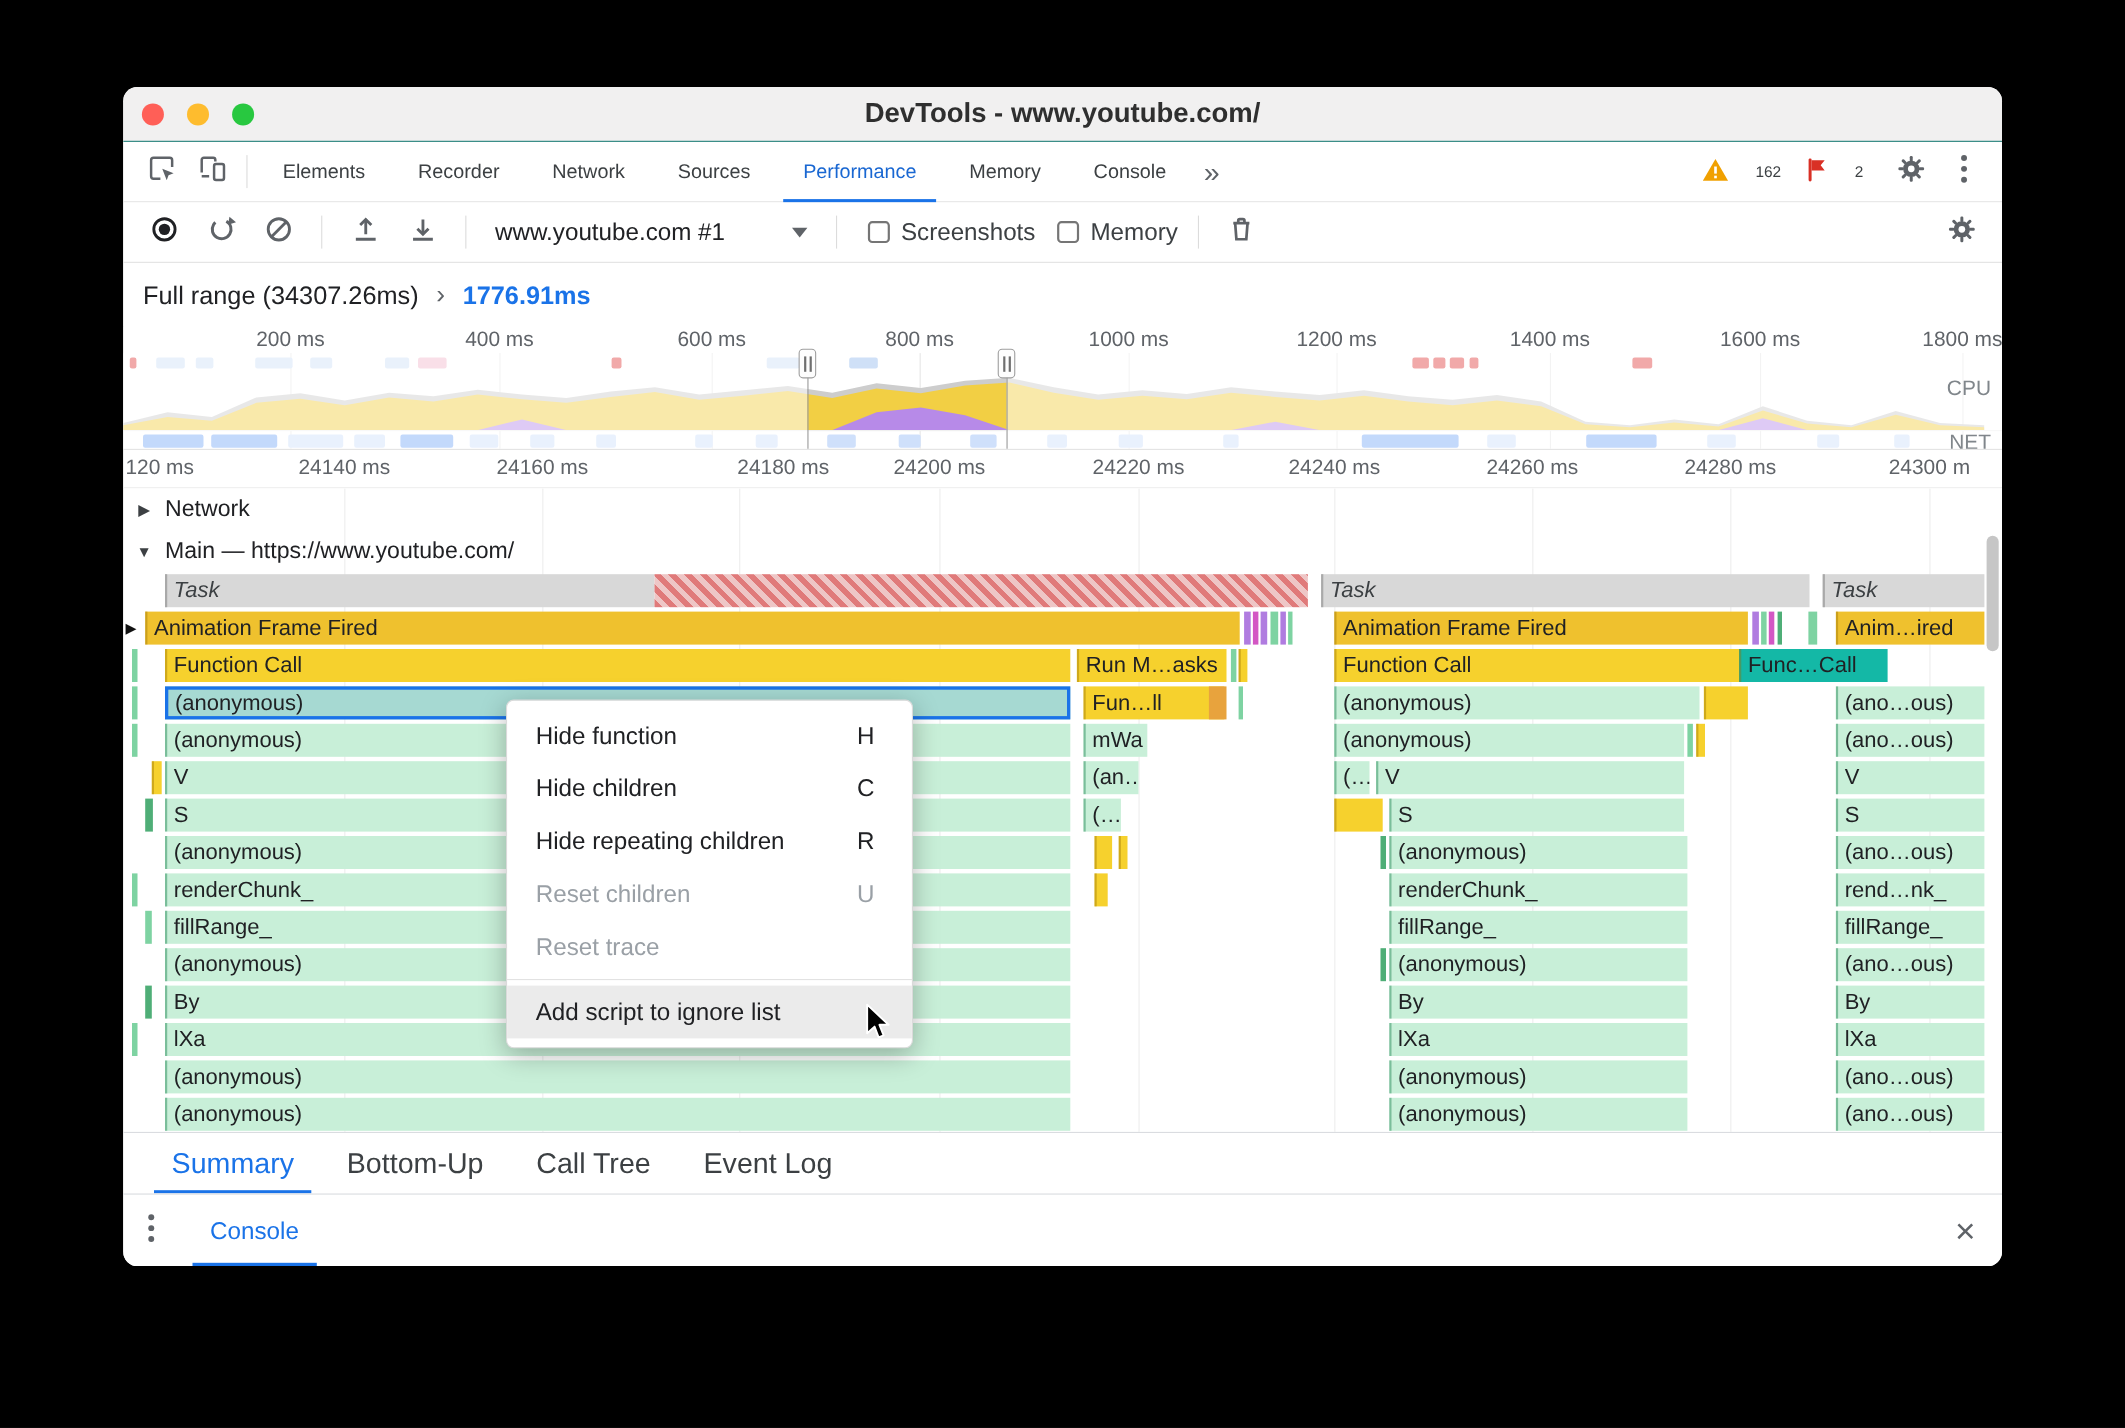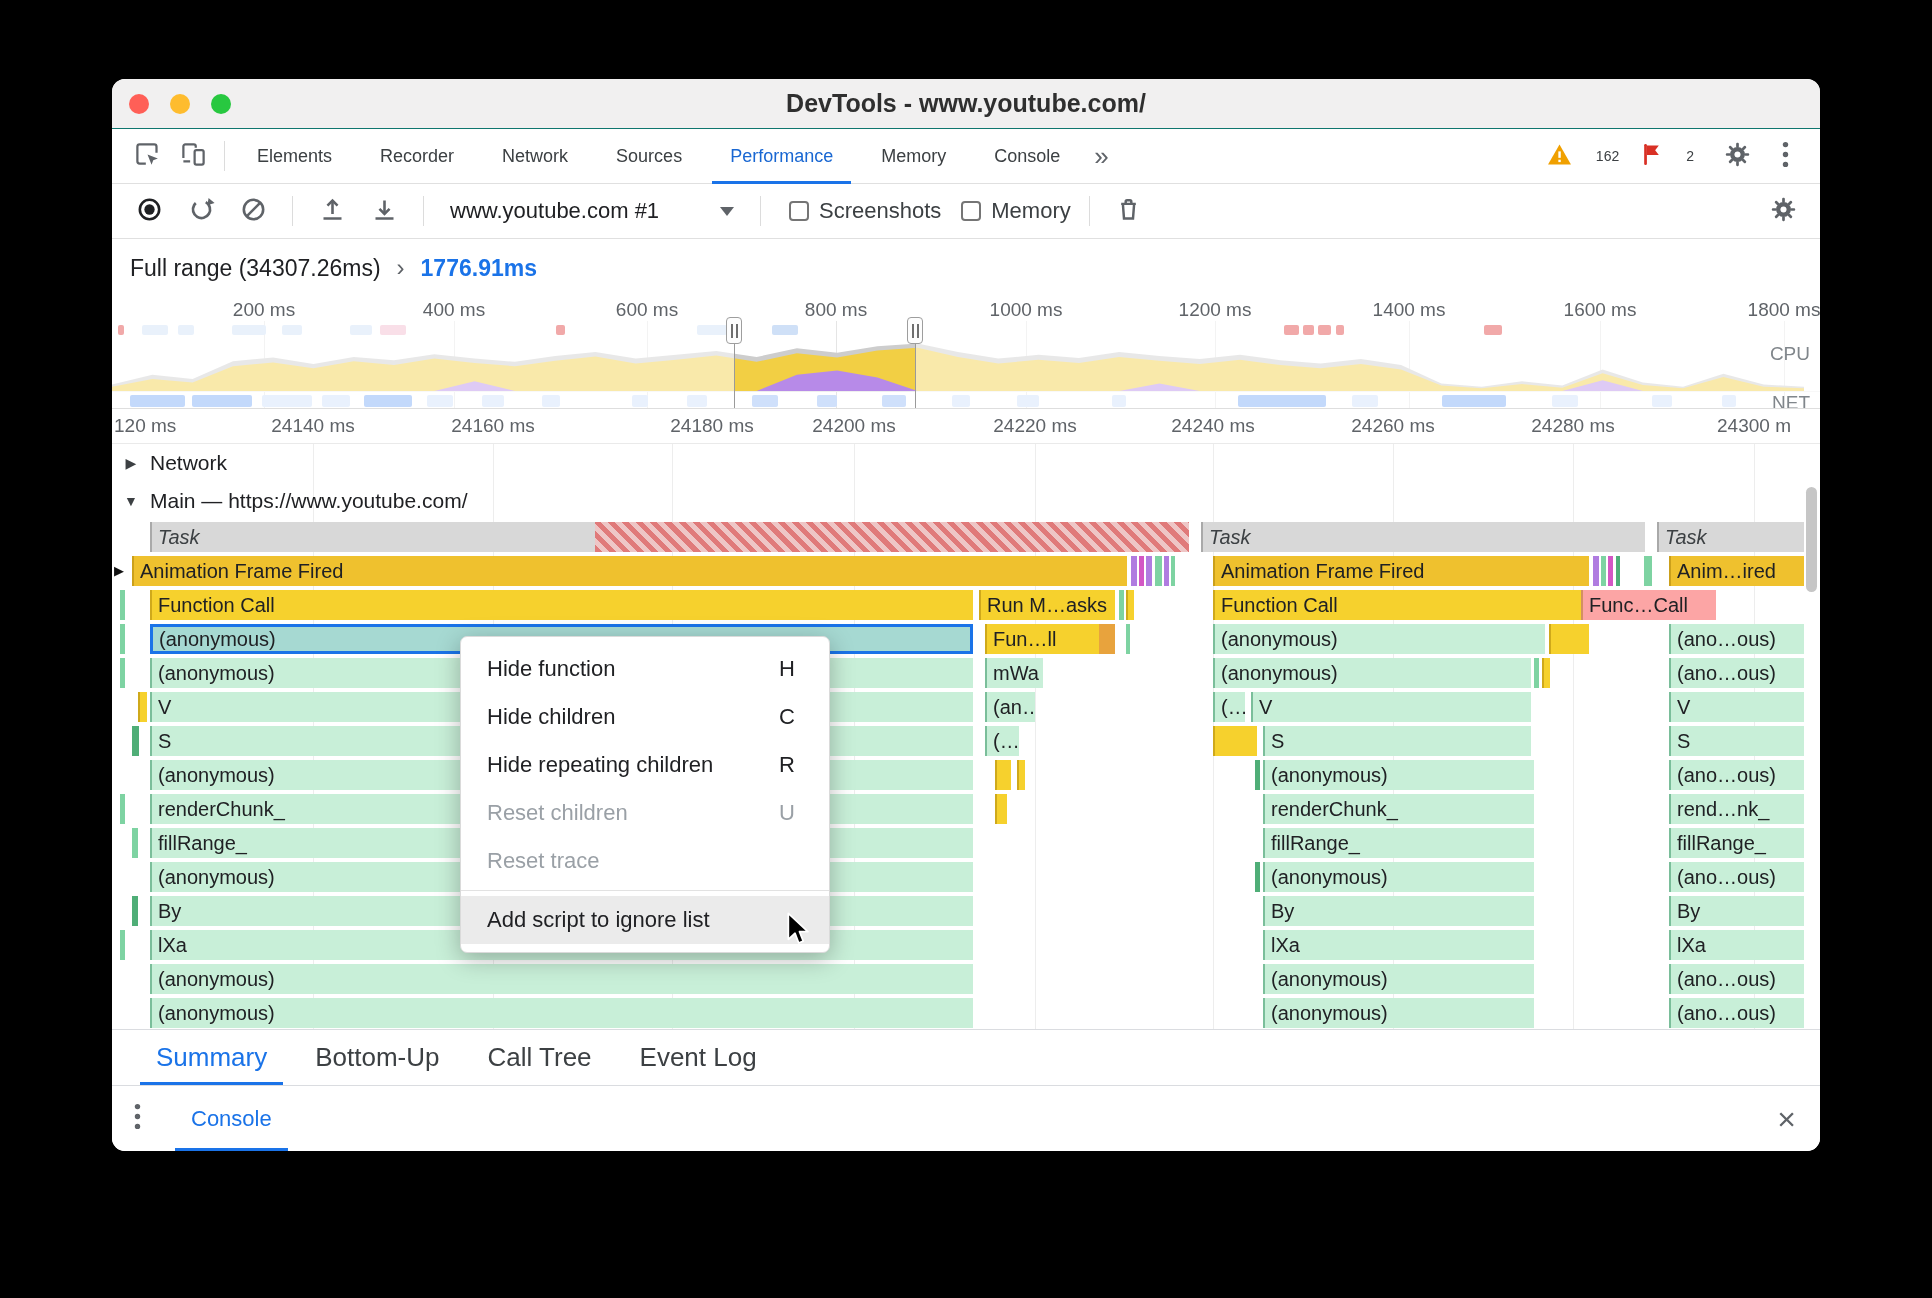--- a/index.html
+++ b/index.html
@@ -463,21 +463,21 @@
           <div class="seg seg-aff" style="left: 1557px; width: 135px; background: rgb(239, 193, 46);">Anim…ired</div>
         </div>
         <div class="frow">
           <div class="seg seg-green" style="left: 8px; width: 5px; background: rgb(126, 211, 162);"></div>
           <div class="seg seg-fc" style="left: 38px; width: 823px; background: rgb(246, 209, 45);">Function Call</div>
           <div class="seg seg-fc" style="left: 867px; width: 136px; background: rgb(246, 209, 45);">Run M…asks</div>
           <div class="seg seg-green" style="left: 1007px; width: 5px; background: rgb(126, 211, 162);"></div>
           <div class="seg seg-fc" style="left: 1014px; width: 4px; background: rgb(246, 209, 45);"></div>
           <div class="seg seg-fc" style="left: 1101px; width: 370px; background: rgb(246, 209, 45);">Function Call</div>
           <div class="seg seg-green" style="left: 1495px; width: 5px; background: rgb(126, 211, 162);"></div>
-          <div class="seg seg-fc" style="left: 1469px; width: 135px; background: #fca5a5;">Func…Call</div>
+          <div class="seg seg-fc" style="left: 1469px; width: 135px; background: #14b8a6;">Func…Call</div>
         </div>
         <div class="frow">
           <div class="seg seg-green" style="left: 8px; width: 5px; background: rgb(126, 211, 162);"></div>
           <div class="seg seg-sel selected" style="left: 38px; width: 823px; background: rgb(166, 217, 210);">(anonymous)</div>
           <div class="seg seg-fc" style="left: 873px; width: 128px; background: rgb(246, 209, 45);">Fun…ll</div>
           <div class="seg seg-orange" style="left: 987px; width: 16px; background: rgb(232, 163, 61);"></div>
           <div class="seg seg-green" style="left: 1014px; width: 4px; background: rgb(126, 211, 162);"></div>
           <div class="seg seg-anon" style="left: 1101px; width: 332px; background: rgb(200, 239, 216);">(anonymous)</div>
           <div class="seg seg-fc" style="left: 1437px; width: 40px; background: rgb(246, 209, 45);"></div>
           <div class="seg seg-anon" style="left: 1557px; width: 135px; background: rgb(200, 239, 216);">(ano…ous)</div>

